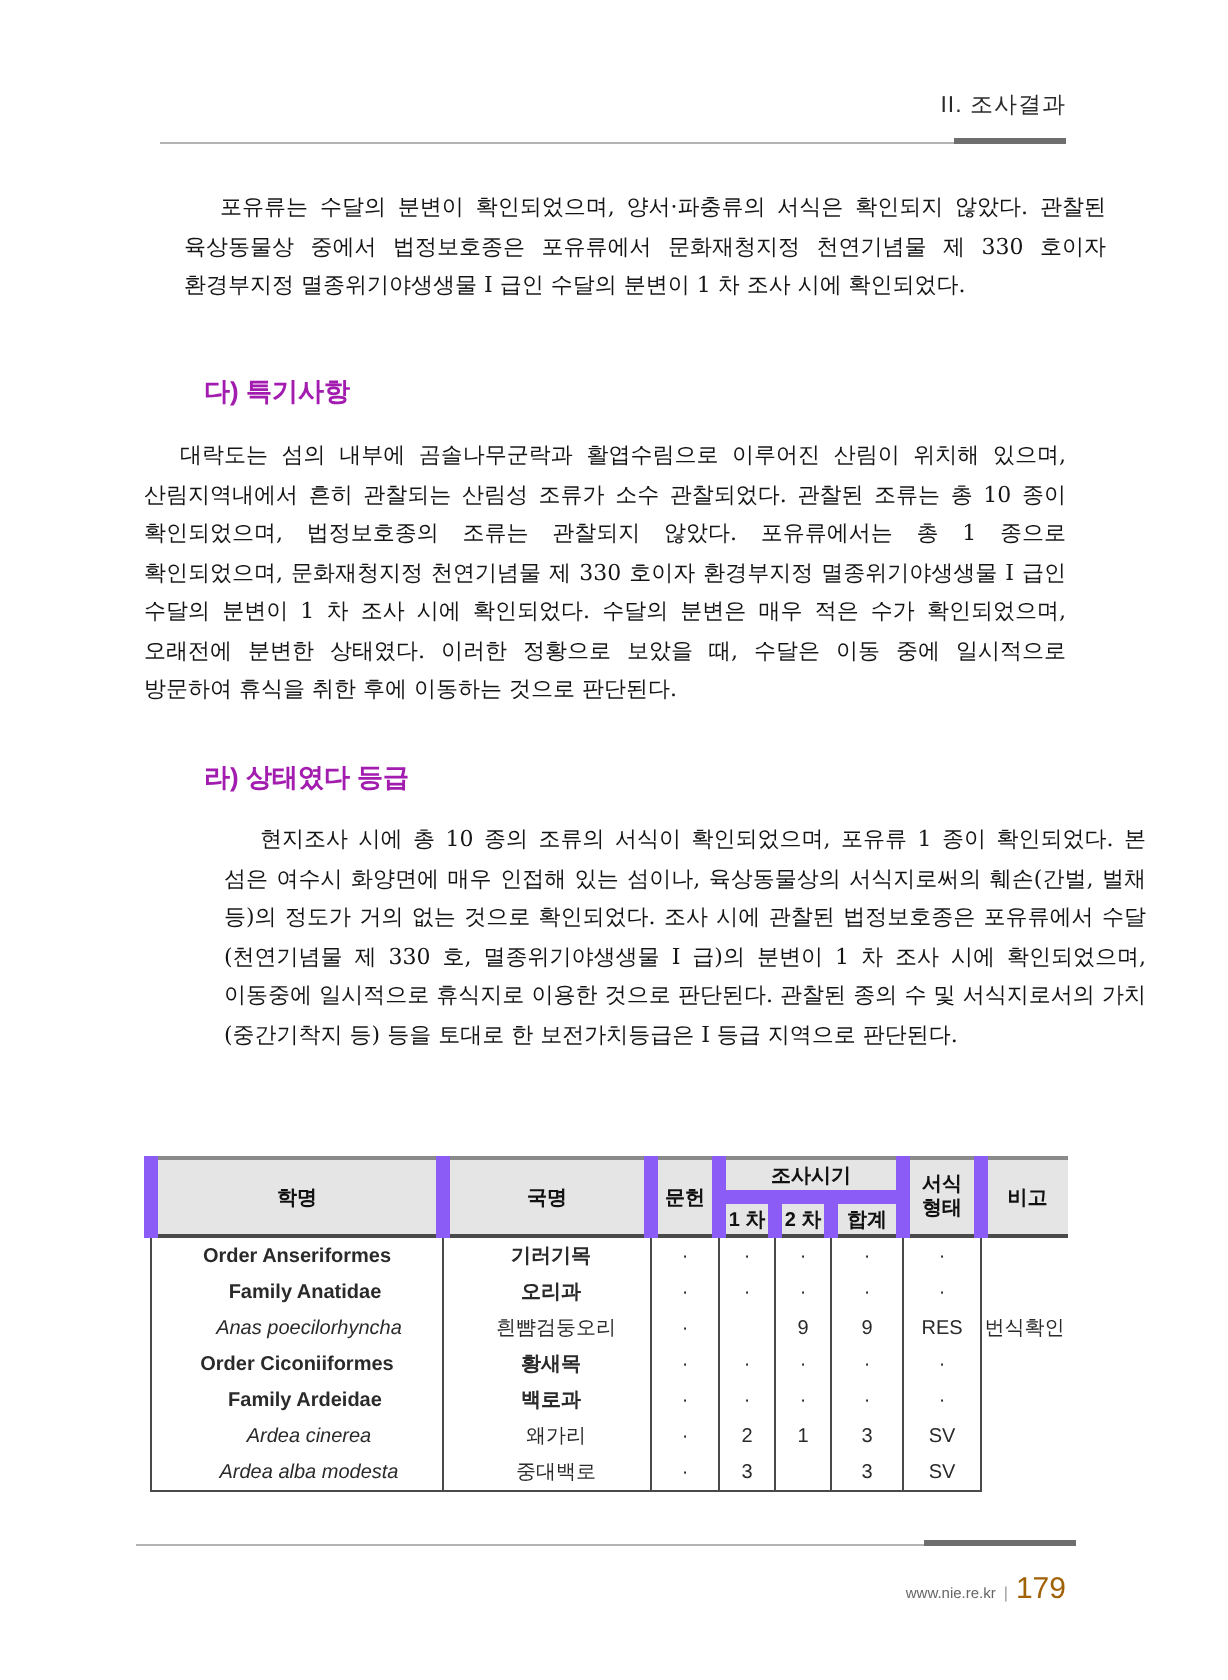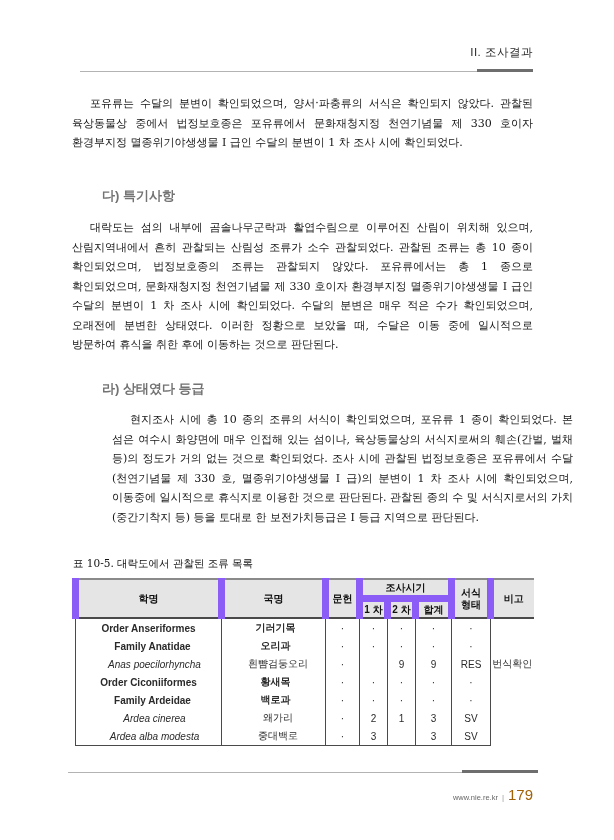--- a/index.html
+++ b/index.html
@@ -12,25 +12,25 @@
     position:absolute;top:45px;right:81px;font-size:11.5px;letter-spacing:0.5px;
     font-family:Liberation Sans, sans-serif;color:#2a2a2a;
   }
   .hdr-rule{position:absolute;top:71px;left:80px;width:453px;height:1px;background:#b3b3b3;}
   .hdr-rule-dark{position:absolute;top:69px;left:477px;width:56px;height:3px;background:#6e6e6e;}
   
   .para{
     position:absolute;left:72px;width:461px;font-size:11px;line-height:19.5px;
     text-align:justify;text-indent:18px;word-break:keep-all;color:#151515;
   }
-  .p-intro{top:94px;}
+  .p-intro{top:94px;margin-left:20px;}
   .p-da{top:218px;}
   .p-ra{top:410px;margin-left:40px;}
   .sec-head{
-    position:absolute;left:102px;font-size:13px;font-weight:bold;color:#737373;
+    position:absolute;left:102px;font-size:13px;font-weight:bold;color:#a21caf;
     font-family:"Liberation Sans","DejaVu Sans",sans-serif;
   }
   .h-da{top:187px;}
   .h-ra{top:380px;}
   
   .tbl-caption{position:absolute;top:557px;left:73px;font-size:10.5px;color:#111;}
   table.birds{
     position:absolute;top:578px;left:72px;border-collapse:collapse;table-layout:fixed;
     width:458px;font-family:"Liberation Sans","DejaVu Sans",sans-serif;font-size:10px;color:#222;
   }
@@ -78,21 +78,20 @@
   <div class="hdr-rule-dark"></div>
 
   <div class="para p-intro">포유류는 수달의 분변이 확인되었으며, 양서·파충류의 서식은 확인되지 않았다. 관찰된 육상동물상 중에서 법정보호종은 포유류에서 문화재청지정 천연기념물 제 330 호이자 환경부지정 멸종위기야생생물 I 급인 수달의 분변이 1 차 조사 시에 확인되었다.</div>
 
   <div class="sec-head h-da">다) 특기사항</div>
   <div class="para p-da">대락도는 섬의 내부에 곰솔나무군락과 활엽수림으로 이루어진 산림이 위치해 있으며, 산림지역내에서 흔히 관찰되는 산림성 조류가 소수 관찰되었다. 관찰된 조류는 총 10 종이 확인되었으며, 법정보호종의 조류는 관찰되지 않았다. 포유류에서는 총 1 종으로 확인되었으며, 문화재청지정 천연기념물 제 330 호이자 환경부지정 멸종위기야생생물 I 급인 수달의 분변이 1 차 조사 시에 확인되었다. 수달의 분변은 매우 적은 수가 확인되었으며, 오래전에 분변한 상태였다. 이러한 정황으로 보았을 때, 수달은 이동 중에 일시적으로 방문하여 휴식을 취한 후에 이동하는 것으로 판단된다.</div>
 
   <div class="sec-head h-ra">라) 상태였다 등급</div>
   <div class="para p-ra">현지조사 시에 총 10 종의 조류의 서식이 확인되었으며, 포유류 1 종이 확인되었다. 본 섬은 여수시 화양면에 매우 인접해 있는 섬이나, 육상동물상의 서식지로써의 훼손(간벌, 벌채 등)의 정도가 거의 없는 것으로 확인되었다. 조사 시에 관찰된 법정보호종은 포유류에서 수달(천연기념물 제 330 호, 멸종위기야생생물 I 급)의 분변이 1 차 조사 시에 확인되었으며, 이동중에 일시적으로 휴식지로 이용한 것으로 판단된다. 관찰된 종의 수 및 서식지로서의 가치(중간기착지 등) 등을 토대로 한 보전가치등급은 I 등급 지역으로 판단된다.</div>
 
-  <div class="tbl-caption">표 10-5. 대락도에서 관찰된 조류 목록</div>
 
   <table class="birds">
     <colgroup>
       <col style="width:146px">
         <col style="width:104px">
         <col style="width:34px">
       <col style="width:28px">
         <col style="width:28px">
         <col style="width:36px">
       <col style="width:39px">

